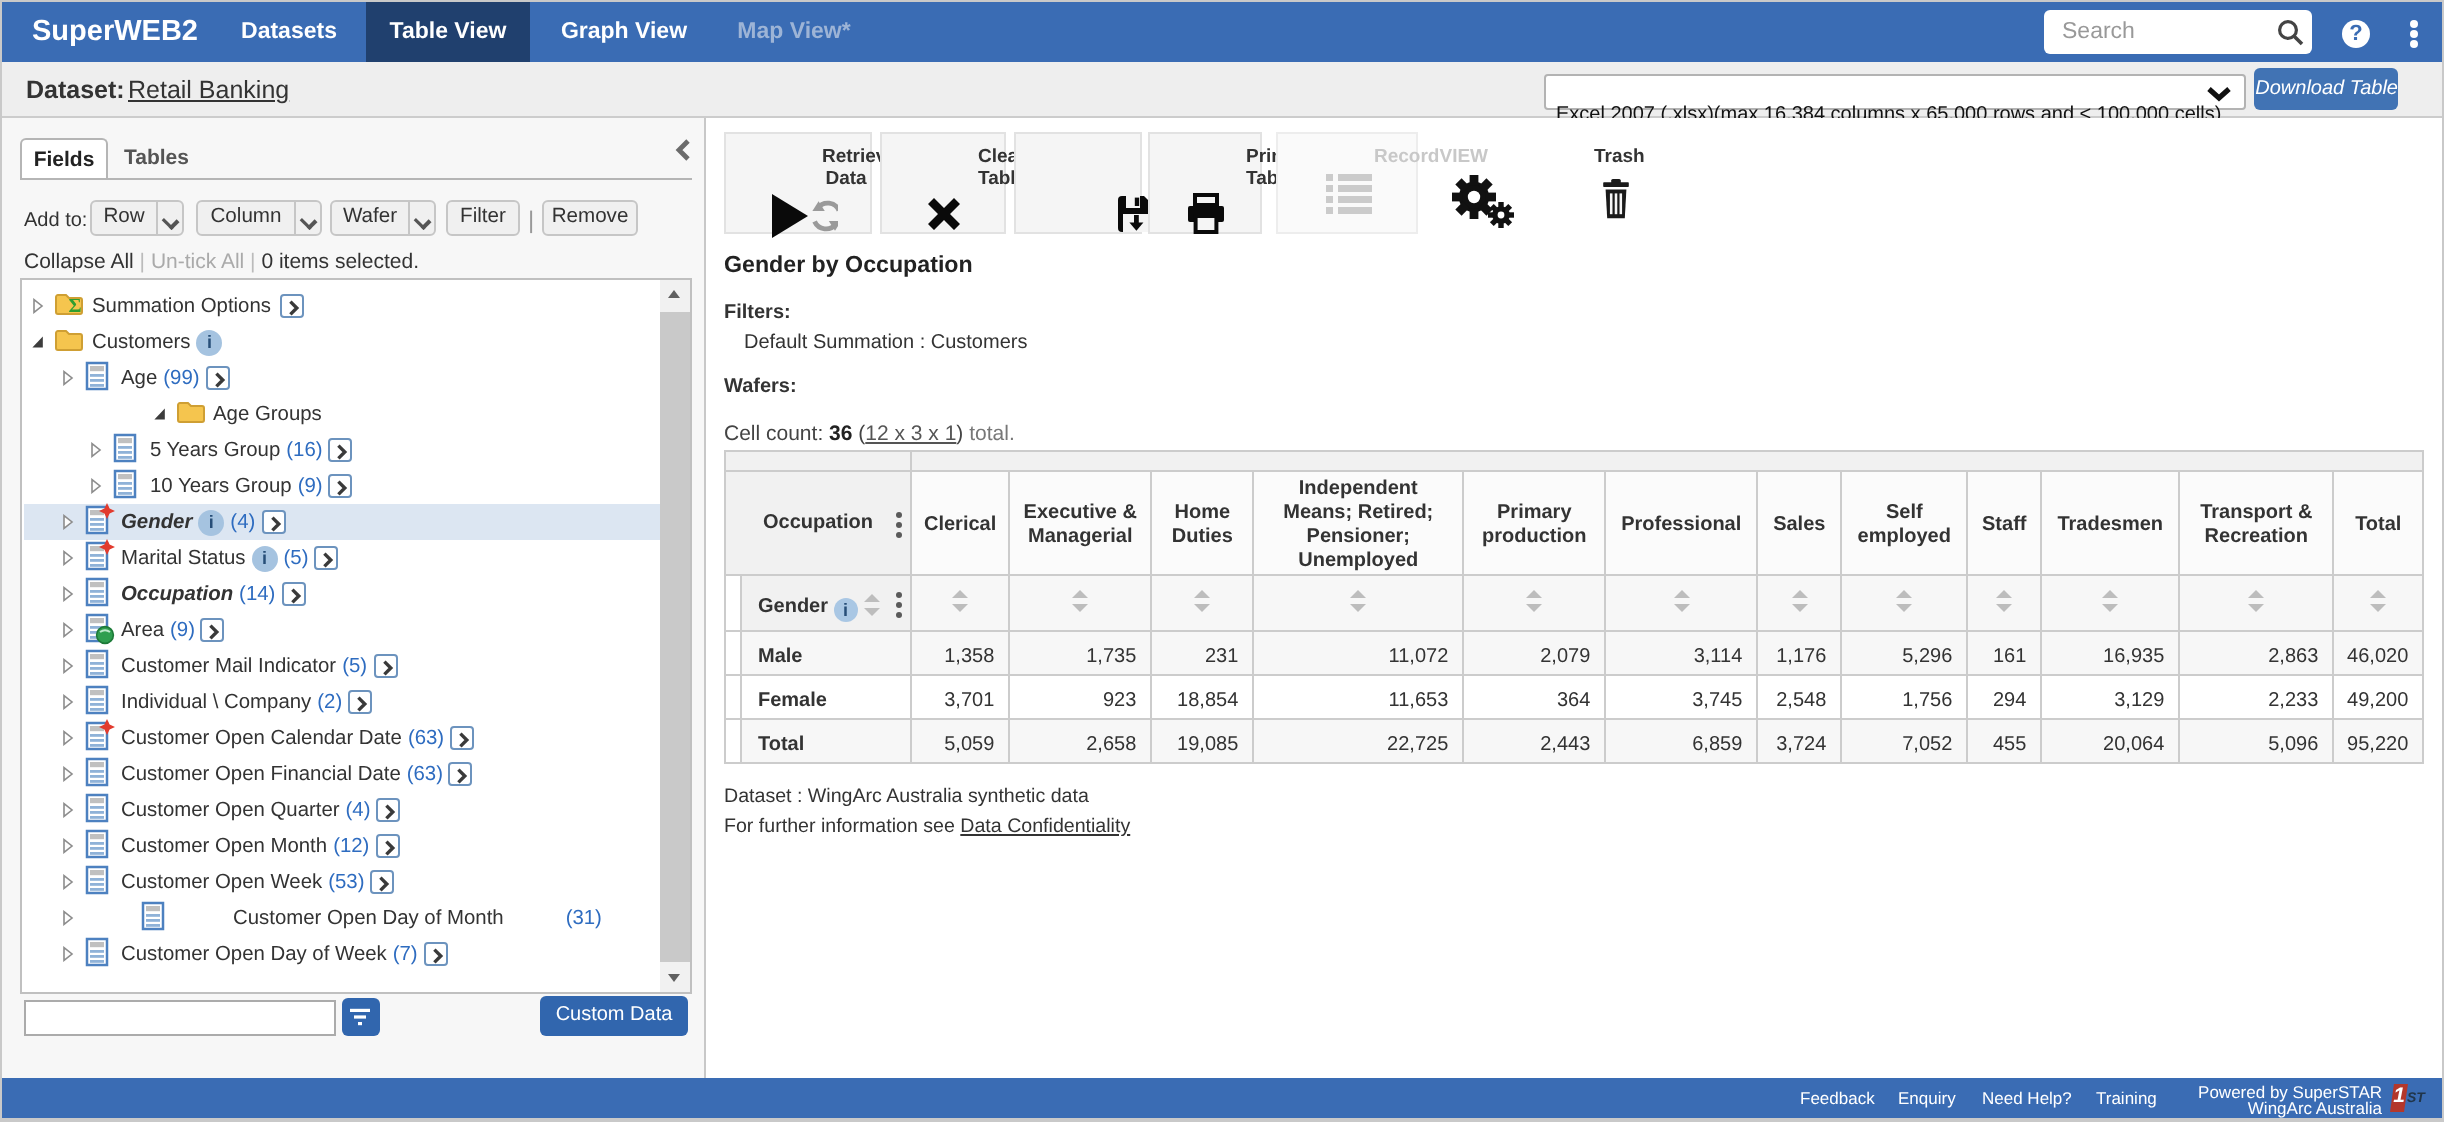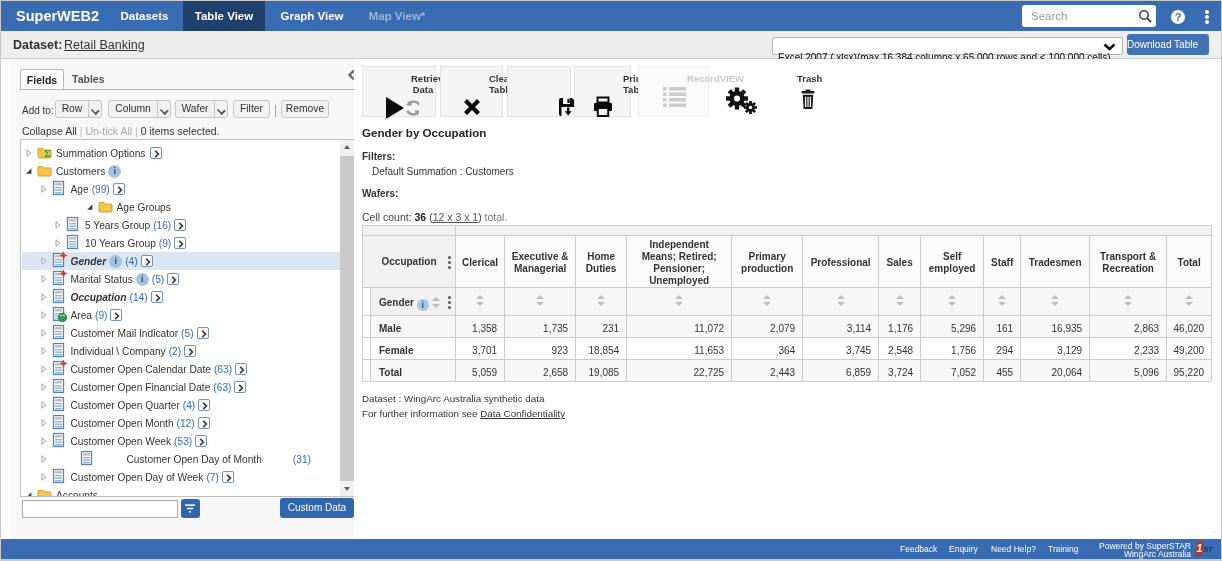--- a/index.html
+++ b/index.html
@@ -18,24 +18,24 @@
 #search span { position:absolute; left:9px; top:5px; font-size:11.5px; color:#999; }
 #helpc { position:absolute; left:1170px; top:9px; width:14px; height:14px; border-radius:50%; background:#fff; color:#3a6cb4; font-size:11px; font-weight:bold; text-align:center; line-height:14px; }
 .vdot { position:absolute; left:1204px; width:4px; height:4px; border-radius:50%; background:#fff; }
 
 
 #dsbar { position:absolute; top:30px; left:0; width:1220px; height:28px; background:#eeeeee; border-bottom:1px solid #cccccc; }
 #dsbar b { position:absolute; left:12px; top:7px; font-size:12.5px; color:#333; }
 #dslink { position:absolute; left:63px; top:7px; font-size:12.5px; color:#333; text-decoration:underline; }
 #xlsel { position:absolute; left:771px; top:6px; width:351px; height:18px; background:#fff; border:1px solid #b3b3b3; border-radius:2px; }
 #xlsel span { position:absolute; left:5px; top:14px; font-size:10px; color:#111; white-space:nowrap; }
-#dlbtn { position:absolute; left:1126px; top:3px; width:82px; height:21px; background:#4173b4; border-radius:3px; color:#fff; font-size:10px; text-align:left; line-height:21px; white-space:nowrap; }
-
-
-#lpanel { position:absolute; top:58px; left:10px; width:352px; height:480px; background:#f7f7f7; border-right:1px solid #c8c8c8; }
+#dlbtn { position:absolute; left:1126px; top:3px; width:72px; height:21px; background:#4173b4; border-radius:3px; color:#fff; font-size:10px; text-align:right; line-height:21px; white-space:nowrap;font-style:italic; }
+
+
+#lpanel { position:absolute; top:58px; left:0; width:352px; height:480px; background:#f7f7f7; border-right:1px solid #c8c8c8; }
 #ftab { position:absolute; left:9px; top:10px; width:44px; height:21px; background:#fff; border:1px solid #b5b5b5; border-bottom:none; border-radius:3px 3px 0 0; font-size:10.5px; font-weight:bold; color:#222; text-align:center; line-height:21px; }
 #ttab2 { position:absolute; left:61px; top:10px; font-size:10.5px; font-weight:bold; color:#555; line-height:21px; }
 #tabline { position:absolute; left:9px; top:30px; width:336px; height:1px; background:#b5b5b5; }
 #addto { position:absolute; left:11px; top:46px; font-size:10px; color:#333; }
 .gbtn { position:absolute; top:41px; height:18px; background:#f0f0f0; border:1px solid #c6c6c6; border-radius:3px; font-size:10.3px; color:#333; text-align:center; }
 .gbtn .cap { display:block; line-height:16px; }
 .splitr { position:absolute; right:0; top:0; bottom:0; width:13px; border-left:1px solid #c6c6c6; }
 .carh { position:absolute; right:2.5px; top:5px; width:8px; height:7px; }
 .carh:before { content:""; position:absolute; left:1px; top:1px; width:4.5px; height:4.5px; border-right:2px solid #555; border-bottom:2px solid #555; transform:rotate(45deg) scale(1,0.8); transform-origin:center; }
 #collrow { position:absolute; left:11px; top:66px; font-size:10.5px; color:#333; }
@@ -556,31 +556,20 @@
                   <rect x="3" y="9.5" width="7" height="1.4" fill="#8fb2d8"></rect>
                   <rect x="3" y="12" width="7" height="1.4" fill="#8fb2d8"></rect>
                 </svg></span>
               <span class="tlabel">Customer Open Day of Week</span>
               <span class="cnt">(7)</span>
               <span class="abox">
                 <svg style="position:absolute;left:3px;top:1.5px;" width="6" height="8" viewBox="0 0 6 8">
                   <polyline points="1.2,0.8 4.4,4 1.2,7.2" fill="none" stroke="#3a3a3a" stroke-width="1.7"></polyline>
                 </svg>
               </span>
-            </span>
-          </div>
-    <div class="trow" style="top:346px;">
-            <span class="in" style="margin-left:3px;">
-              <svg class="exparr" width="8" height="10" viewBox="0 0 8 10">
-                <polygon points="7,1.5 7,8.5 0.5,8.5" fill="#3c3c3c"></polygon>
-              </svg>
-              <span class="icon"><svg width="15" height="13" viewBox="0 0 15 13">
-                  <path d="M1,3.5 a1,1 0 0 1 1,-1 h4 l1.5,1.5 h5.5 a1,1 0 0 1 1,1 v6 a1,1 0 0 1 -1,1 h-11 a1,1 0 0 1 -1,-1 z" fill="#f5c54e" stroke="#cf9f33" stroke-width="1"></path>
-                </svg></span>
-              <span class="tlabel">Accounts</span>
             </span>
           </div>
     <div id="sbar">
       <div class="arr" style="top:0;">
               <span class="tri-up"></span>
             </div>
       <div id="sthumb"></div>
       <div class="arr" style="bottom:0;">
               <span class="tri-dn"></span>
             </div>

